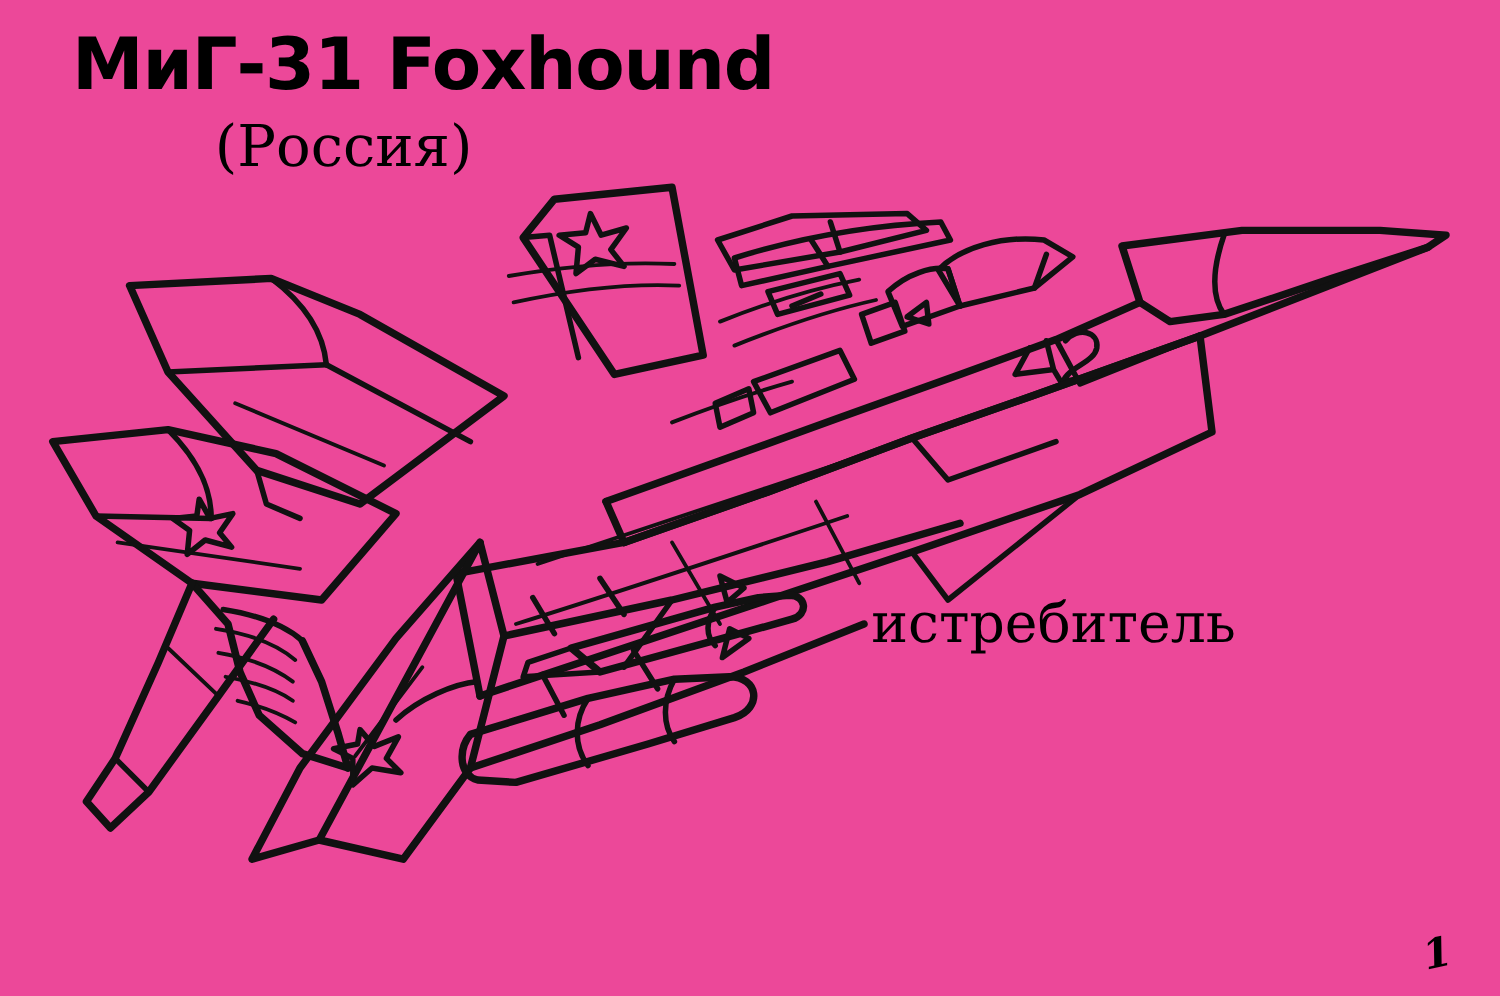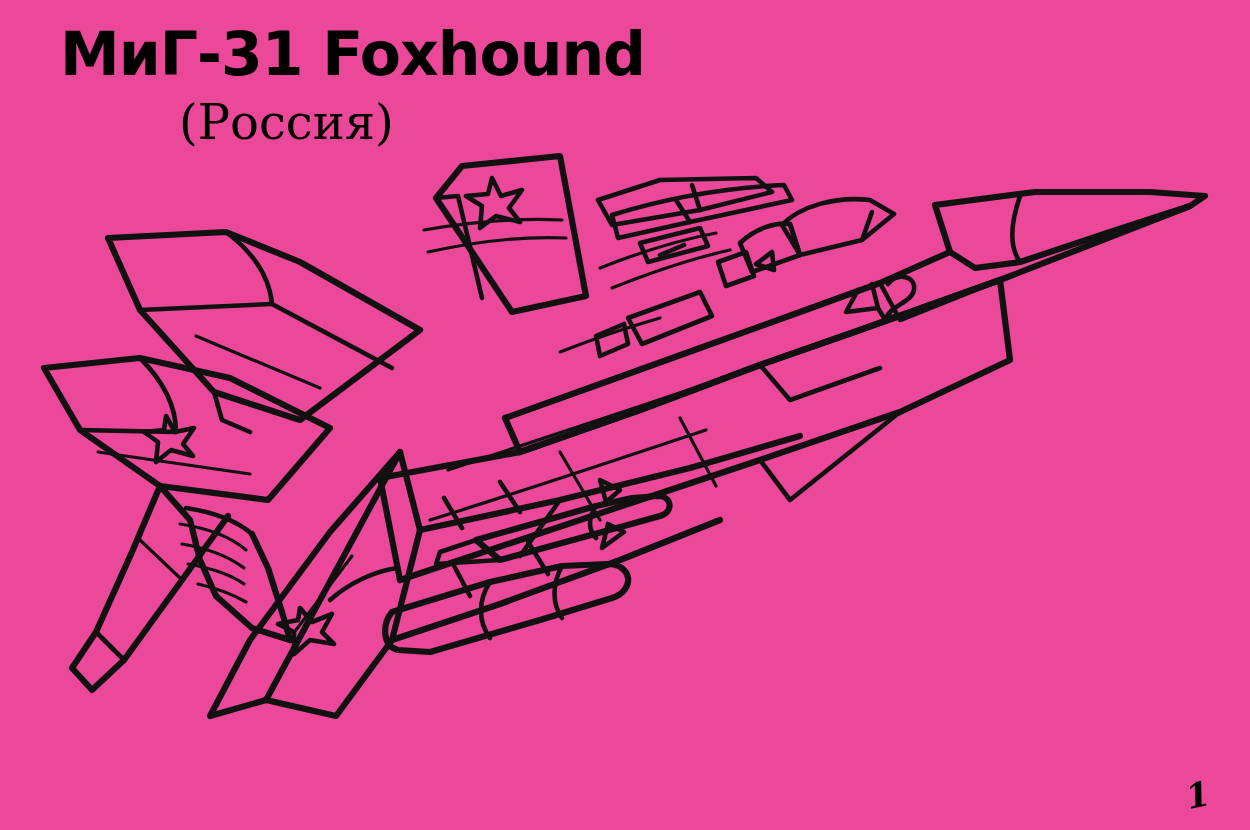--- a/index.html
+++ b/index.html
@@ -241,17 +241,18 @@
     </g>
 
     <g>
       <path class="ln w1" d="M448 470 C540 440 640 406 736 374"></path>
       <path class="ln w1" d="M430 520 C520 492 616 460 706 430"></path>
     </g>
 
   </svg>
 
   <div id="caption-block">
+    <span class="cap-line">истребитель</span>
   </div>
 
   <div id="page-number">1</div>
 
 </div>
 
 </body></html>

